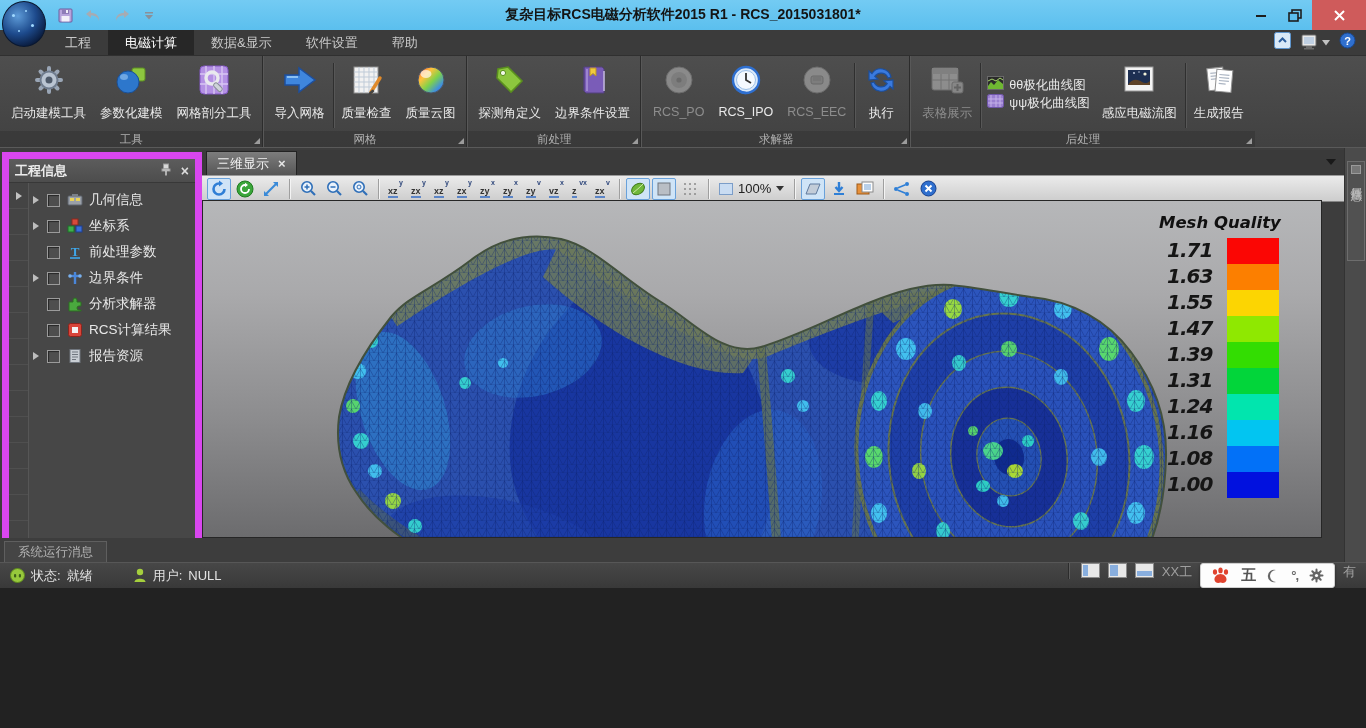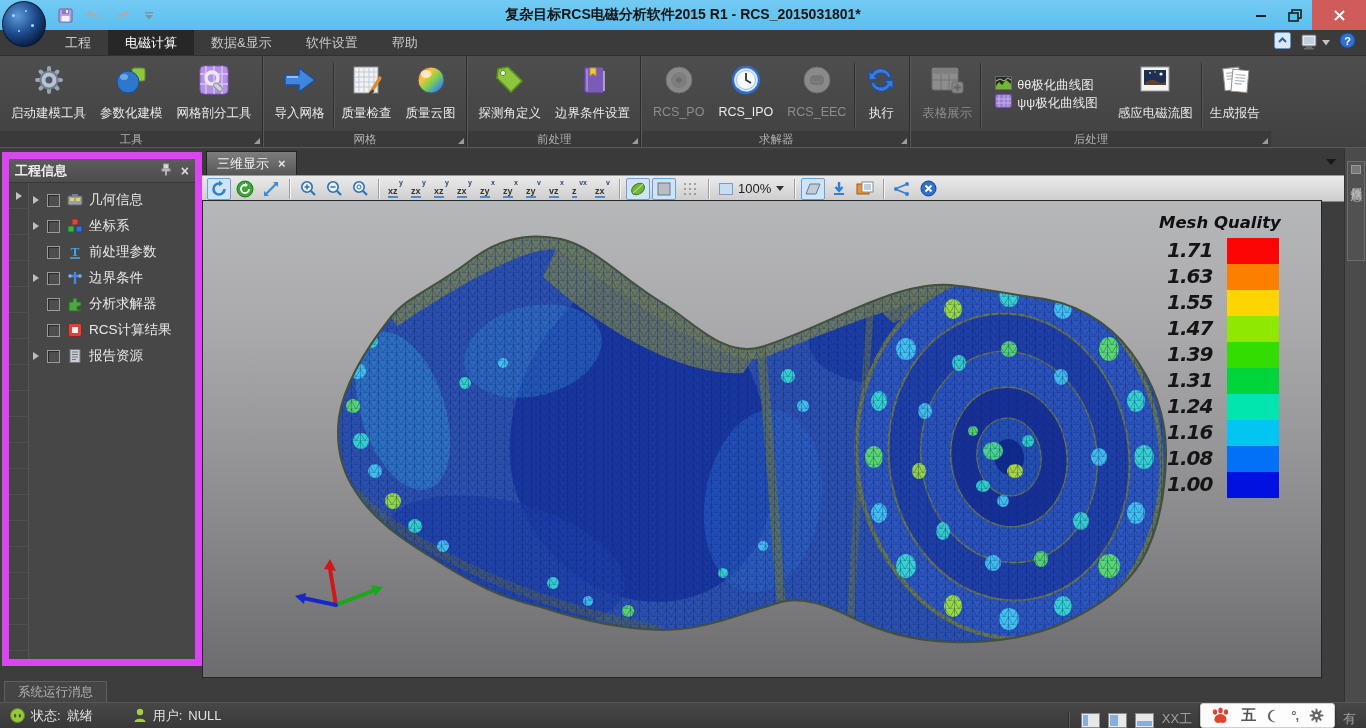--- a/index.html
+++ b/index.html
@@ -1,18 +1,18 @@
 <!DOCTYPE html>
 <html><head>
 <meta charset="utf-8">
 <style>
   * { margin:0; padding:0; box-sizing:border-box; }
   html,body { width:1366px; height:728px; overflow:hidden; background:#222;
               font-family:"Liberation Sans", sans-serif; }
-  .app { position:relative; width:1366px; height:728px; background:#3f3f3f; overflow:hidden; }
+  .app { position:relative; width:1366px; height:588px; background:#3f3f3f; overflow:hidden; }
 
   
   .titlebar { position:absolute; top:0; left:0; right:0; height:30px;
     background:linear-gradient(#73cbf3,#5bbfee); display:flex; align-items:center; }
   .app-logo { position:absolute; left:2px; top:1px; width:44px; height:46px; z-index:30; }
   .app-logo .ball { width:44px; height:46px; border-radius:50%;
     background:radial-gradient(circle at 35% 32%, #5d9bd8 0%, #1d4a8c 45%, #0a1c3e 78%, #050e22 100%);
     border:1px solid #0a1830; position:relative; overflow:hidden;}
   .app-logo .ball i { position:absolute; border-radius:50%; background:#9fd8ff; }
   .qat { display:flex; align-items:center; gap:10px; margin-left:56px; }
@@ -40,21 +40,21 @@
     text-align:center; font-size:11.5px; color:#b0b0b0; background:rgba(0,0,0,.12); }
   .rgcorner { position:absolute; right:3px; bottom:3px; width:0; height:0;
     border-left:6px solid transparent; border-bottom:6px solid #9c9c9c; }
   .rbtn { display:flex; flex-direction:column; align-items:center; padding:2px 7px; height:70px; }
   .rbtn .ric { width:36px; height:38px; display:flex; align-items:center; justify-content:center; }
   .rbtn .rlbl { font-size:12.5px; color:#e9e9e9; margin-top:6px; white-space:nowrap; }
   .rbtn.disabled .rlbl { color:#8d8d8d; }
   .rbtn.disabled .ric { opacity:.5; filter:grayscale(1); }
   .rsep { width:1px; align-self:stretch; margin:4px 1px 2px 1px; background:#2f2f2f;
     box-shadow:1px 0 0 #575757; }
-  .rsmall-col { display:flex; flex-direction:column; justify-content:center; height:70px; padding:0 13px;}
+  .rsmall-col { display:flex; flex-direction:column; justify-content:center; height:70px; padding:0 5px;}
   .rsmall { display:flex; align-items:center; gap:5px; }
   .rsmall .rlbl { font-size:12.5px; color:#e9e9e9; white-space:nowrap; }
 
   
   .main { position:absolute; top:148px; left:0; right:0; bottom:50px; background:#3d3d3d; }
 
   
   .left-panel { position:absolute; left:2px; top:4px; width:200px; height:514px;
     background:#474747; border:7px solid #d946ef; }
   .lp-header { height:24px; background:linear-gradient(#5c5c5c,#4d4d4d); display:flex;
@@ -131,21 +131,21 @@
 
   
   .bottom-strip { position:absolute; left:0; right:22px; bottom:26px; height:24px; background:#3d3d3d; }
   .msg-tab { position:absolute; left:4px; top:3px; padding:2px 13px; background:#454545;
     border:1px solid #5f5f5f; border-bottom:none; color:#b3b3b3; font-size:12.5px; }
   .statusbar { position:absolute; left:0; right:0; bottom:0; height:26px;
     background:linear-gradient(#474747,#393939); border-top:1px solid #575757;
     display:flex; align-items:center; padding:0 10px; color:#e2e2e2; font-size:13px; gap:0;}
   .sb-item { display:flex; align-items:center; gap:6px; }
   .sb-gap { width:40px; }
-  .sb-right { margin-left:auto; display:flex; align-items:flex-end; gap:8px; }
+  .sb-right { margin-left:auto; display:flex; align-items:flex-start; gap:8px; }
   .sb-sep { width:1px; height:16px; background:#2c2c2c; box-shadow:1px 0 0 #5c5c5c; margin:0 4px;}
   .panel-ic { width:19px; height:15px; background:#e8e8e8; border:1px solid #8a8a8a; position:relative; }
   .panel-ic i { position:absolute; background:#88aede; }
   .dimtext { color:#9f9f9f; }
   .ime-bar { background:#fdfdfd; border:1px solid #cfcfcf; border-radius:3px; height:25px;
     display:flex; align-items:center; gap:11px; padding:0 10px; box-shadow:0 1px 3px rgba(0,0,0,.4); }
   .ime-mode { font-size:15px; font-weight:bold; color:#555; }
   .ime-punct { font-size:13px; font-weight:bold; color:#666; letter-spacing:-1px;}
 </style>
 </head>

